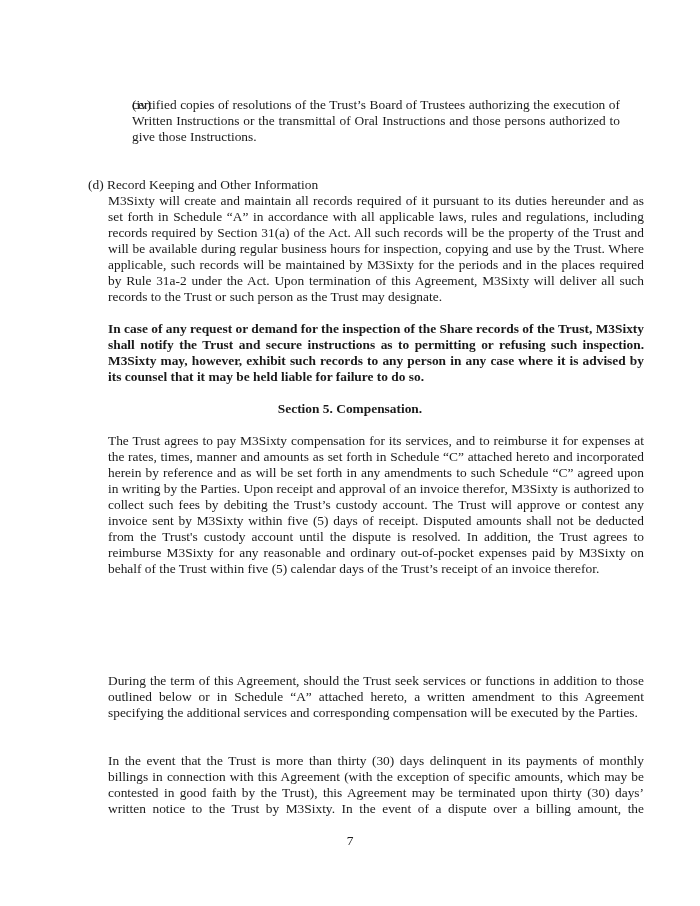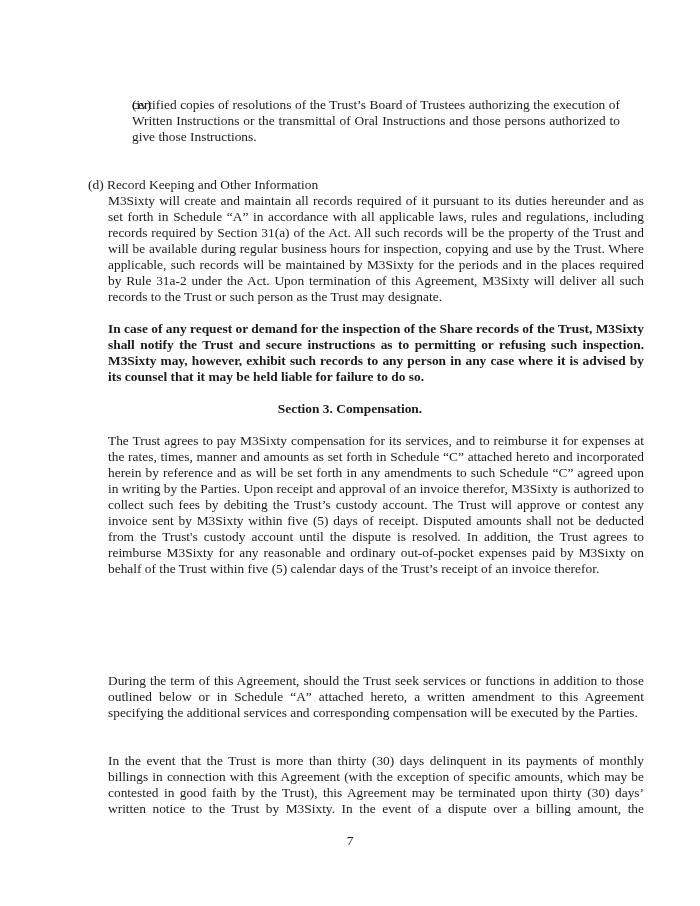--- a/index.html
+++ b/index.html
@@ -79,21 +79,21 @@
   <div class="subhead">(d) Record Keeping and Other Information</div>
 
   <div class="block" style="top:193px;">
     <p>M3Sixty will create and maintain all records required of it pursuant to its duties hereunder and as set forth in Schedule “A” in accordance with all applicable laws, rules and regulations, including records required by Section 31(a) of the Act. All such records will be the property of the Trust and will be available during regular business hours for inspection, copying and use by the Trust. Where applicable, such records will be maintained by M3Sixty for the periods and in the places required by Rule 31a-2 under the Act.  Upon termination of this Agreement, M3Sixty will deliver all such records to the Trust or such person as the Trust may designate.</p>
   </div>
 
   <div class="block" style="top:321px;font-weight:bold;">
     <p>In case of any request or demand for the inspection of the Share records of the Trust, M3Sixty shall notify the Trust and secure instructions as to permitting or refusing such inspection. M3Sixty may, however, exhibit such records to any person in any case where it is advised by its counsel that it may be held liable for failure to do so.</p>
   </div>
 
-  <div class="section-title">Section 3.  Compensation.</div>
+  <div class="section-title">Section 5.  Compensation.</div>
 
   <div class="block" style="top:433px;">
     <p>The Trust agrees to pay M3Sixty compensation for its services, and to reimburse it for expenses at the rates, times, manner and amounts as set forth in Schedule “C” attached hereto and incorporated herein by reference and as will be set forth in any amendments to such Schedule “C” agreed upon in writing by the Parties. Upon receipt and approval of an invoice therefor, M3Sixty is authorized to collect such fees by debiting the Trust’s custody account. The Trust will approve or contest any invoice sent by M3Sixty within five (5) days of receipt. Disputed amounts shall not be deducted from the Trust's custody account until the dispute is resolved. In addition, the Trust agrees to reimburse M3Sixty for any reasonable and ordinary out-of-pocket expenses paid by M3Sixty on behalf of the Trust within five (5) calendar days of the Trust’s receipt of an invoice therefor.</p>
   </div>
 
 
   <div class="block" style="top:673px;">
     <p>During the term of this Agreement, should the Trust seek services or functions in addition to those outlined below or in Schedule “A” attached hereto, a written amendment to this Agreement specifying the additional services and corresponding compensation will be executed by the Parties.</p>
   </div>
 

